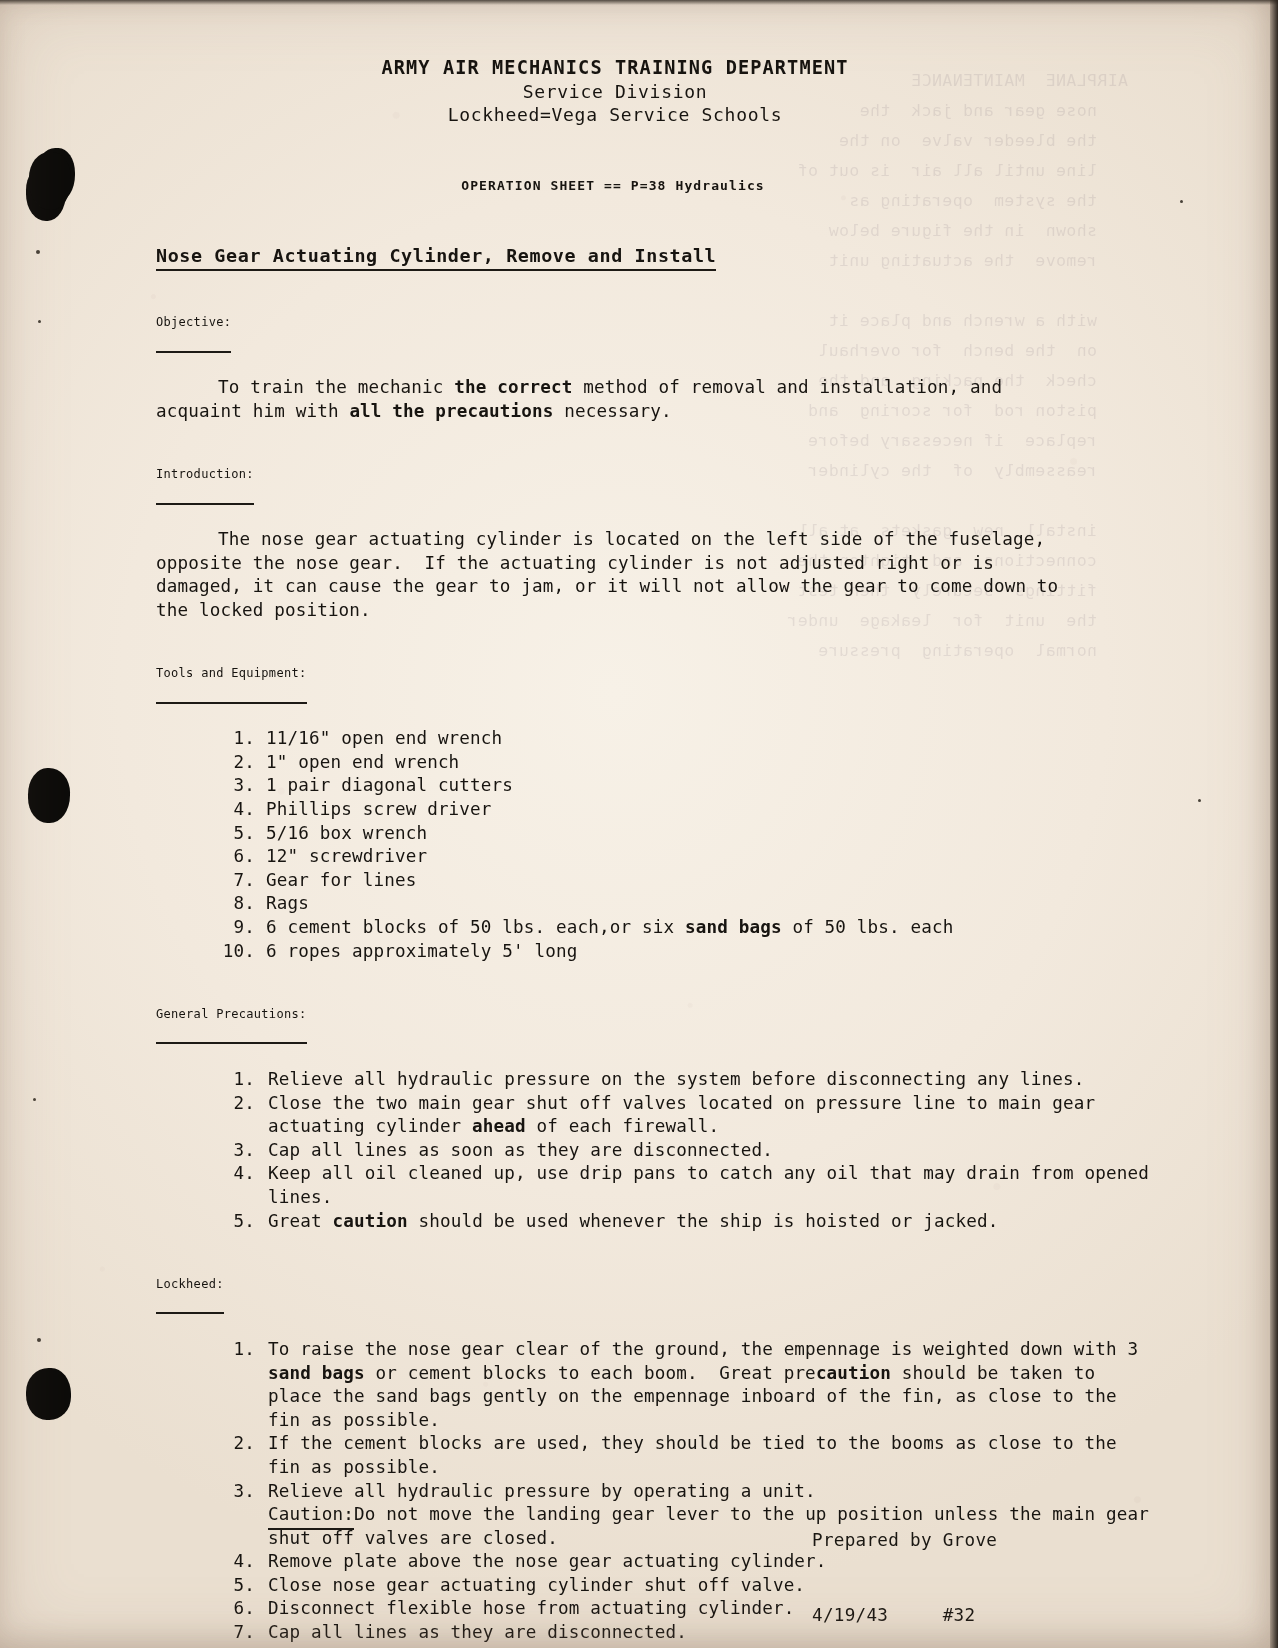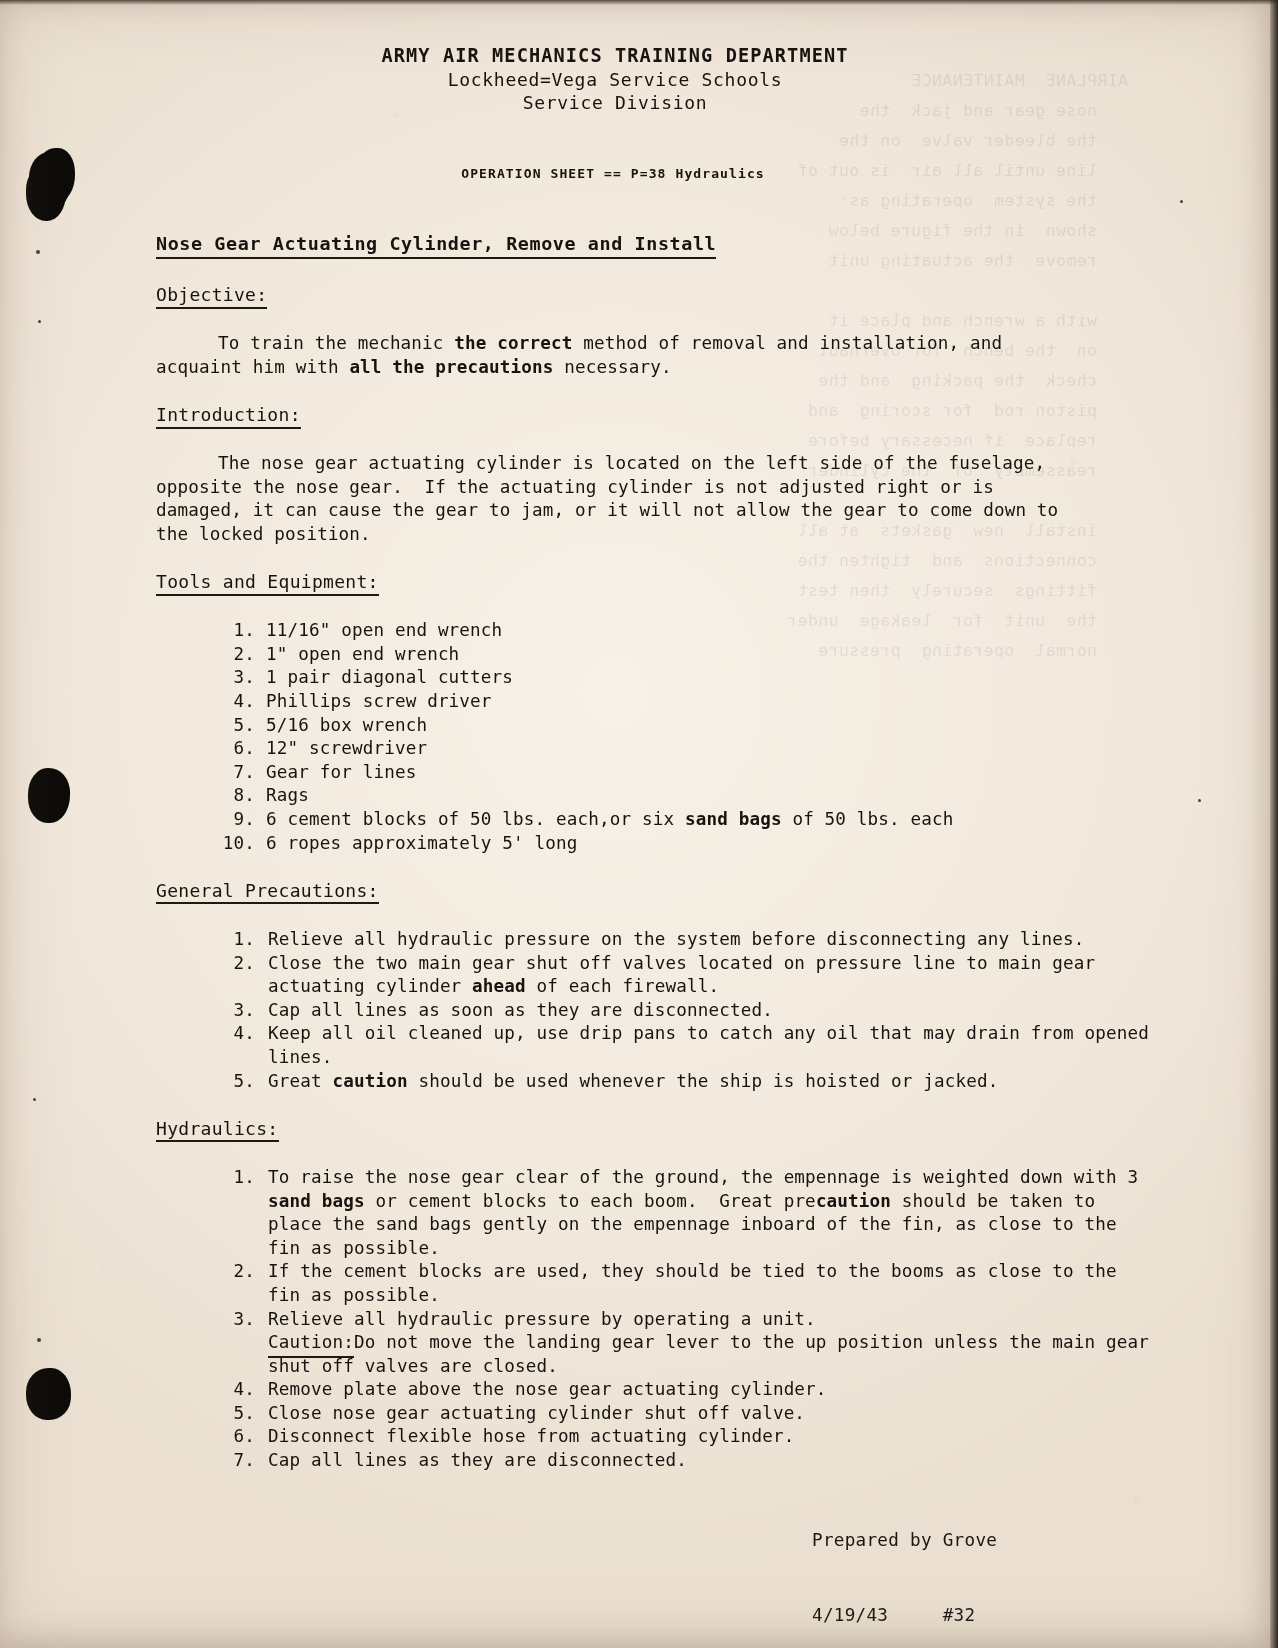--- a/index.html
+++ b/index.html
@@ -161,25 +161,26 @@
     letter-spacing: .6px;
     font-size: 18.4px;
     border-bottom: 2px solid #1d1a15;
     padding-bottom: 1px;
     white-space: pre;
   }
 
   .sec-head {
     display: inline-block;
     border-bottom: 2.5px solid #1d1a15;
-    padding-bottom: 0px;
+    padding-bottom: 16px;
     margin-left: 0px;
-    font-size: 18px;
+    font-size: 12px;
     letter-spacing: .3px;
     white-space: pre;
+    margin-top: 16px;
   }
 
   .para {
     text-indent: 62px;
     white-space: pre-wrap;
     width: 920px;
   }
 
   ol.numlist {
     list-style: none;
@@ -241,25 +242,25 @@
    reassembly  of  the cylinder
 
    install  new  gaskets  at all
    connections  and  tighten the
    fittings  securely  then test
    the  unit  for  leakage  under
    normal  operating  pressure</div>
 
   <div class="content">
 
-    <div class="doc-text" style="top:44px;">
+    <div class="doc-text" style="top:56px;">
       <div class="hdr">
         <div class="hdr-line hdr-1">ARMY AIR MECHANICS TRAINING DEPARTMENT</div>
+        <div class="hdr-line hdr-3">Service Division</div>
         <div class="hdr-line hdr-2">Lockheed=Vega Service Schools</div>
-        <div class="hdr-line hdr-3">Service Division</div>
       </div>
 
       <div class="spacer-lg"></div>
 
       <div class="op-sheet">OPERATION SHEET == P=38 Hydraulics</div>
 
       <div class="spacer-lg"></div>
 
       <div class="subject-wrap">
         <span class="subject">Nose Gear Actuating Cylinder, Remove and Install</span>
@@ -310,21 +311,21 @@
         <li><span class="num">1.</span><span>Relieve all hydraulic pressure on the system before disconnecting any lines.</span></li>
         <li><span class="num">2.</span><span>Close the two main gear shut off valves located on pressure line to main gear actuating cylinder <span class="b">ahead</span> of each firewall.</span></li>
         <li><span class="num">3.</span><span>Cap all lines as soon as they are disconnected.</span></li>
         <li><span class="num">4.</span><span>Keep all oil cleaned up, use drip pans to catch any oil that may drain from opened lines.</span></li>
         <li><span class="num">5.</span><span>Great <span class="b">caution</span> should be used whenever the ship is hoisted or jacked.</span></li>
       </ol>
 
       <div class="spacer-sm"></div>
 
       <div>
-        <span class="sec-head">Hydraulics:</span>
+        <span class="sec-head">Lockheed:</span>
       </div>
       <div class="spacer-sm"></div>
       <ol class="numlist wide">
         <li><span class="num">1.</span><span>To raise the nose gear clear of the ground, the empennage is weighted down with 3 <span class="b">sand bags</span> or cement blocks to each boom.  Great pre<span class="b">caution</span> should be taken to place the sand bags gently on the empennage inboard of the fin, as close to the fin as possible.</span></li>
         <li><span class="num">2.</span><span>If the cement blocks are used, they should be tied to the booms as close to the fin as possible.</span></li>
         <li><span class="num">3.</span><span>Relieve all hydraulic pressure by operating a unit.</span></li>
         <li><span class="caution-label">Caution:</span><span>Do not move the landing gear lever to the up position unless the main gear shut off valves are closed.</span></li>
         <li><span class="num">4.</span><span>Remove plate above the nose gear actuating cylinder.</span></li>
         <li><span class="num">5.</span><span>Close nose gear actuating cylinder shut off valve.</span></li>
         <li><span class="num">6.</span><span>Disconnect flexible hose from actuating cylinder.</span></li>

